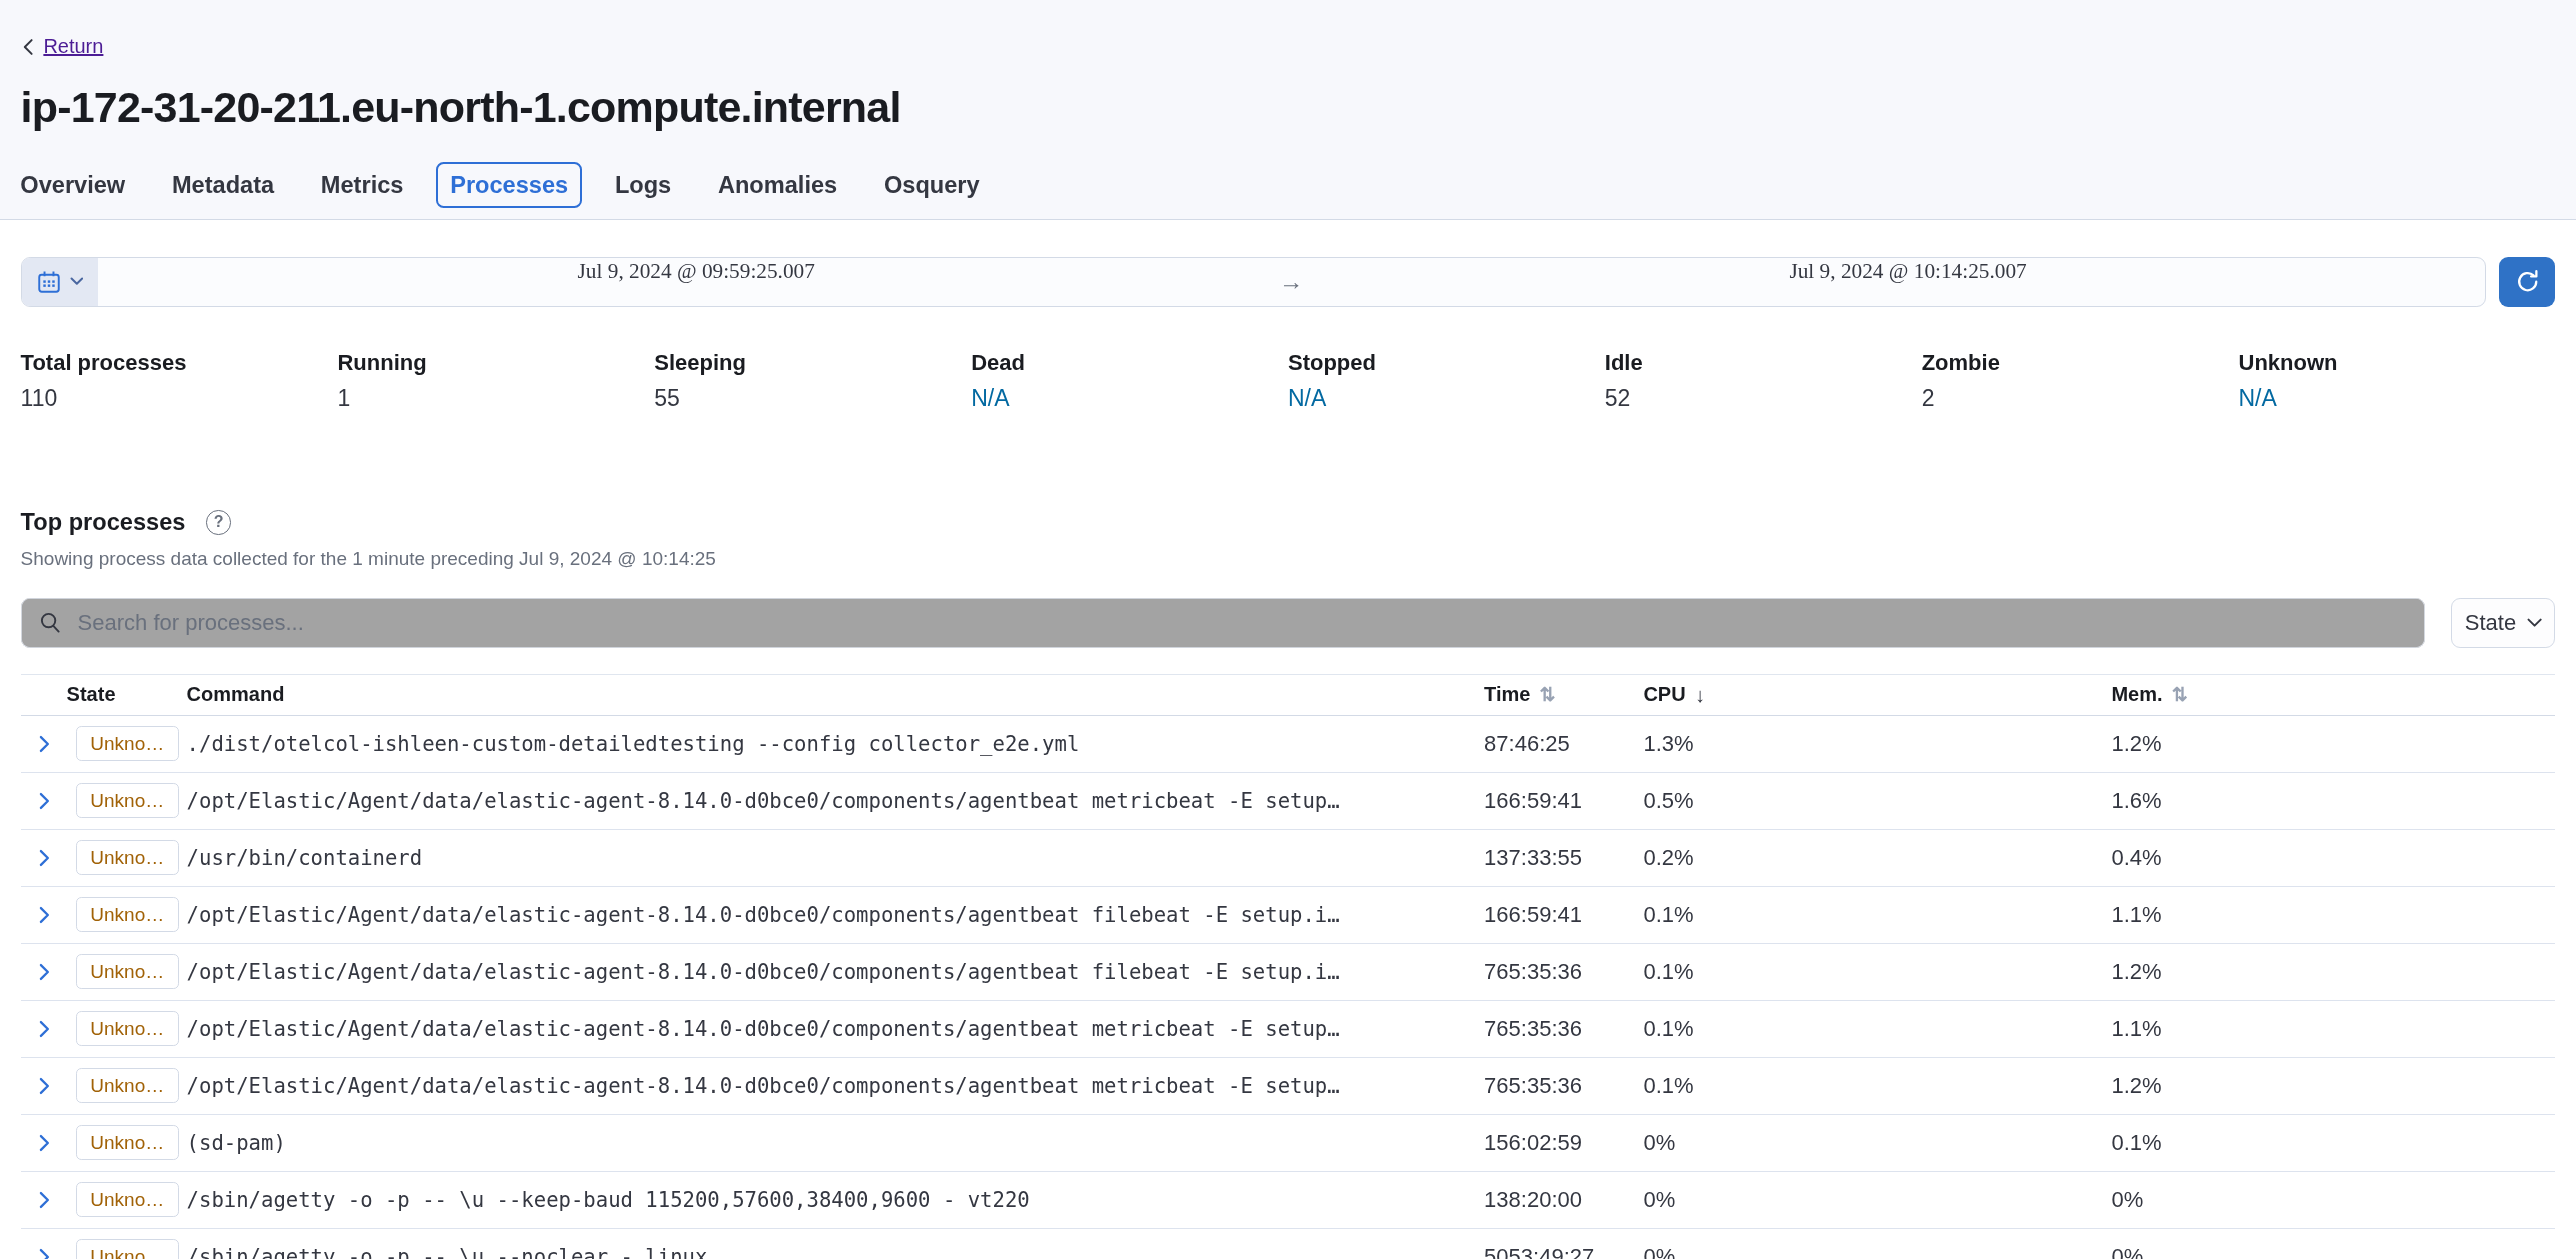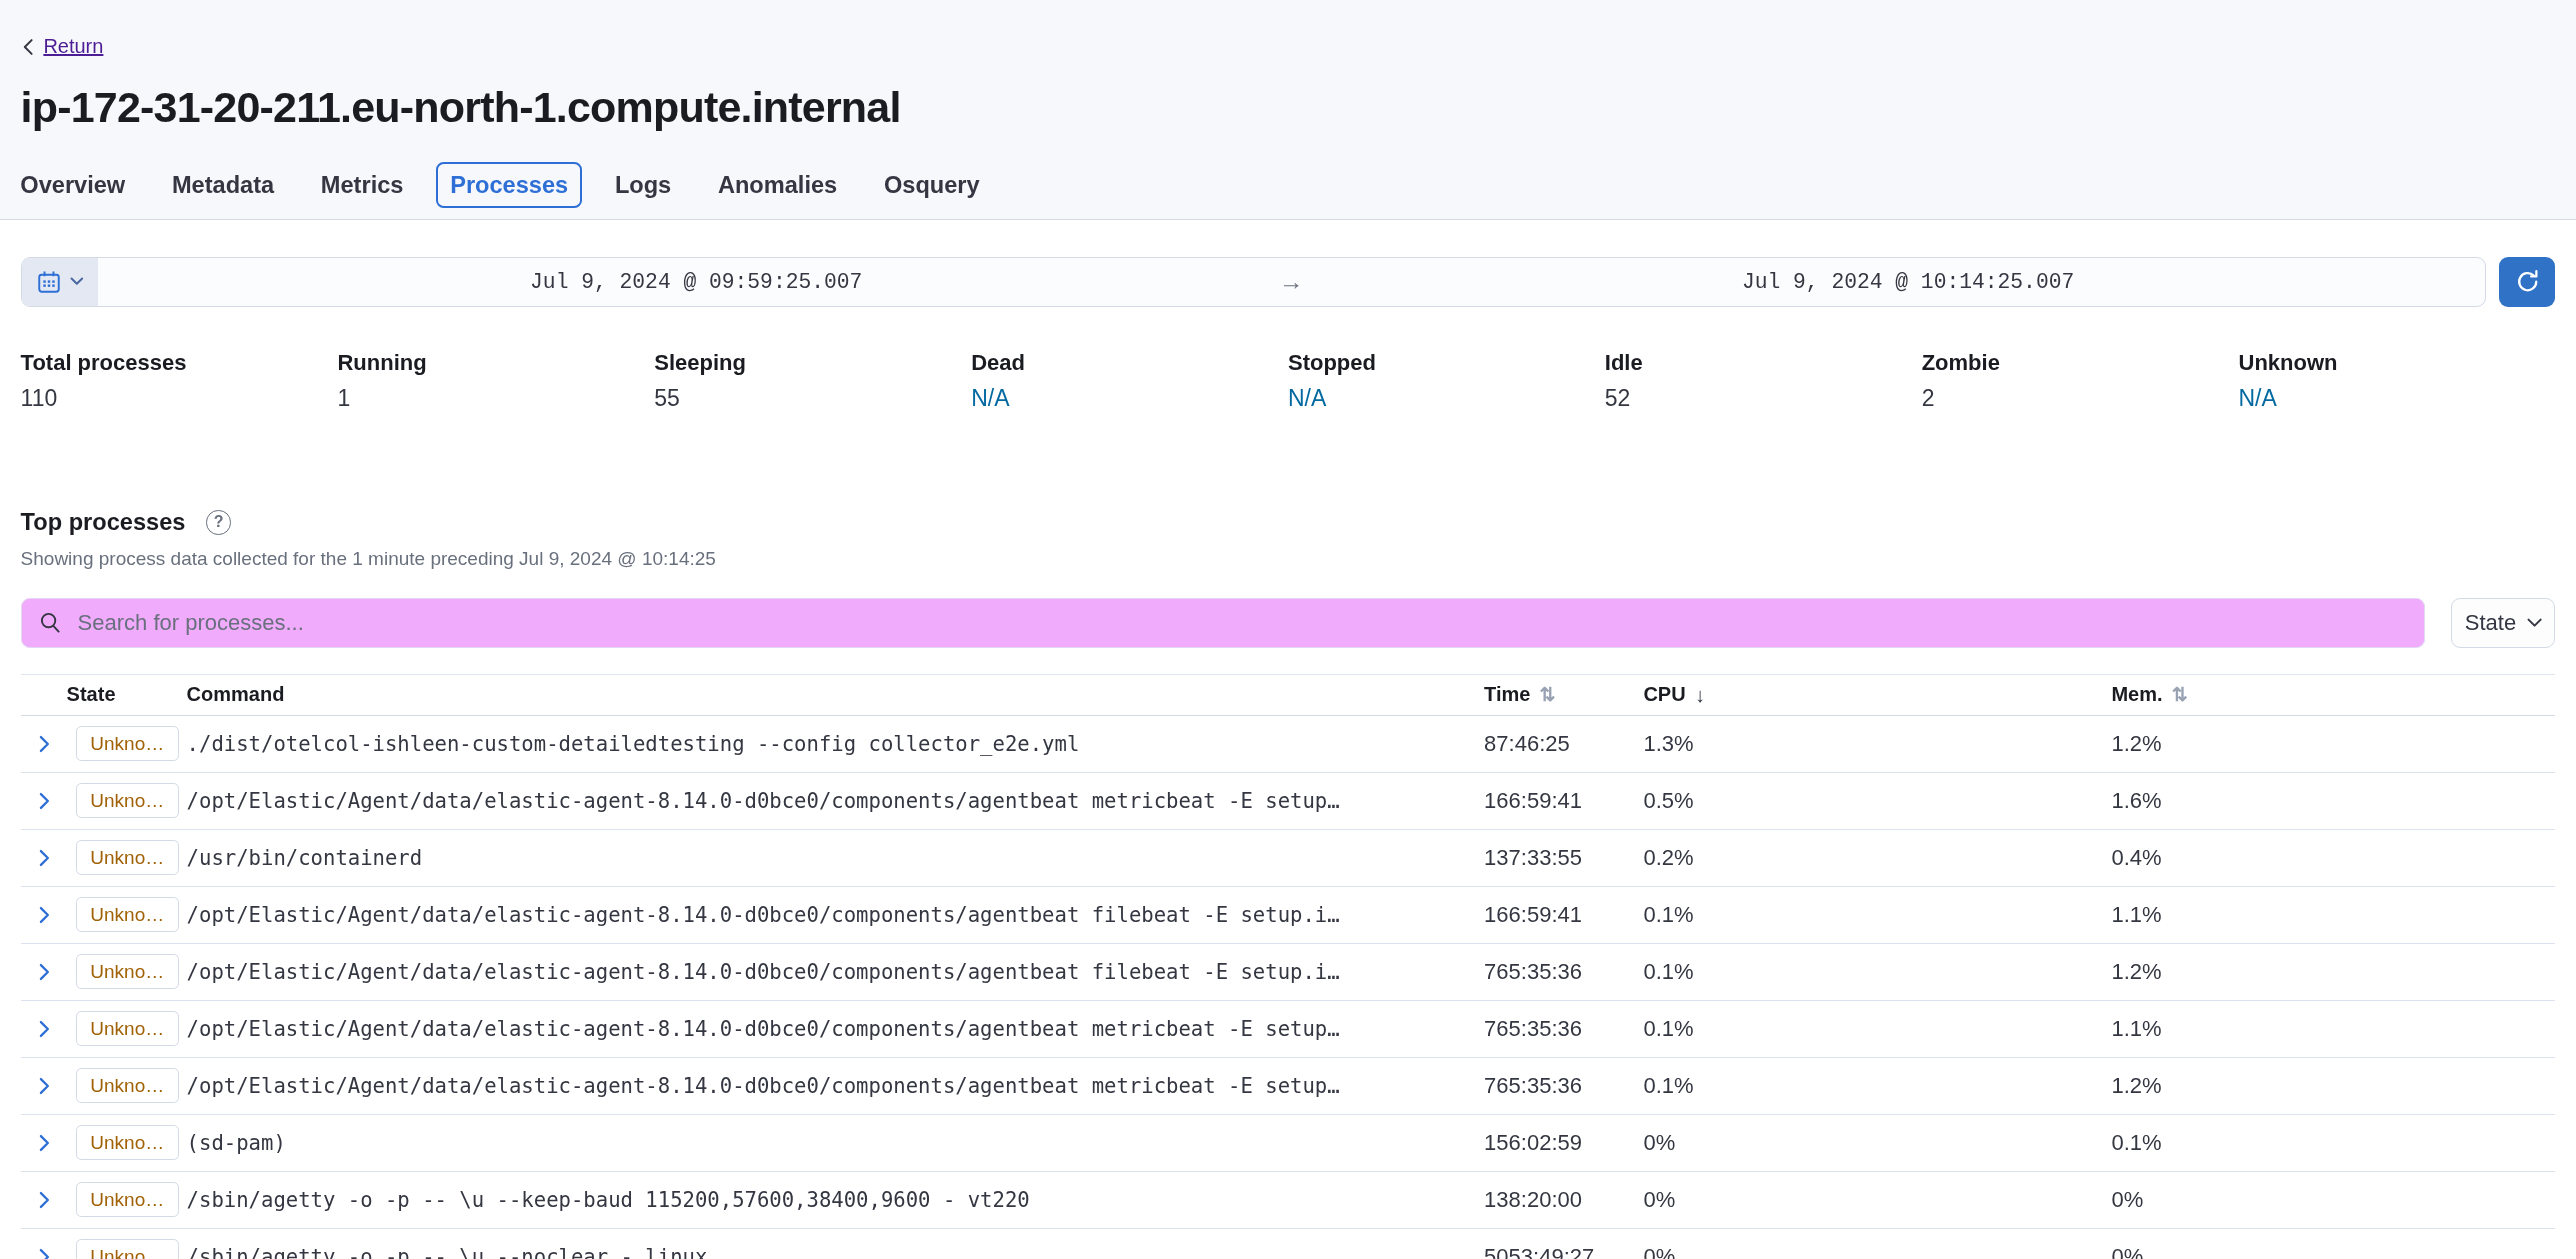--- a/index.html
+++ b/index.html
@@ -17,40 +17,40 @@
   .tab.selected{color:#2e6fd6;border-color:#2e6fd6;box-shadow:0 0 0 1.5px #1a1c21 inset;box-shadow:none;}
   .tab.selected{outline:1.5px solid #13203a;outline-offset:0.8px;outline:none;border-color:#2e6fd6;}
 
   
   .content{padding:0 20.6px;}
   .datebar{display:flex;margin-top:37px;height:50px;}
   .date-control{flex:1;display:flex;align-items:stretch;border:0.8px solid #d3dae6;border-radius:9.1px;
                 background:#fbfcfe;overflow:hidden;margin-right:13.7px;}
   .date-quick{width:76px;background:#e3e8f3;border:none;display:flex;align-items:center;justify-content:center;
               gap:7.6px;cursor:pointer;}
-  .date-field{flex:1;border:none;background:transparent;display:flex;align-items:center;justify-content:center;
-              font-family:Liberation Mono, monospace;font-size:21.3px;color:#343741;cursor:pointer;padding-left:28px;}
+  .date-field{flex:1;border:none;background:transparent;display:flex;justify-content:center;
+              font-family:Liberation Serif, serif;font-size:21.3px;color:#343741;cursor:pointer;padding-left:28px;}
   .date-arrow{align-self:center;color:#69707d;font-size:24.4px;padding:0 6.1px;}
   .refresh-btn{width:56px;height:50px;border-radius:9.1px;background:#2f72c6;border:none;display:flex;
                align-items:center;justify-content:center;cursor:pointer;}
 
   .stats{display:flex;margin-top:43px;}
   .stat{width:321px;}
   .stat-label{font-size:22px;font-weight:700;color:#1a1c21;}
   .stat-value{font-size:23px;color:#343741;margin-top:9.1px;}
   .stat-value.na{color:#0369a1;}
 
   .section-head{display:flex;align-items:center;gap:21px;margin-top:97px;}
   .section-head h2{margin:0;font-size:23.6px;font-weight:700;color:#1a1c21;}
   .help-icon{width:24.4px;height:24.4px;border:1.5px solid #69707d;border-radius:50%;color:#69707d;font-size:16px;
              font-weight:700;display:flex;align-items:center;justify-content:center;cursor:pointer;box-sizing:border-box;}
   .subtitle{margin:12.2px 0 0;font-size:19px;color:#69707d;}
 
   .search-row{display:flex;margin-top:27.4px;height:50px;gap:26px;}
-  .search-box{flex:1;display:flex;align-items:center;gap:13.7px;padding:0 18.3px;border-radius:9.1px;background:#f0abfc;
+  .search-box{flex:1;display:flex;align-items:center;gap:13.7px;padding:0 18.3px;border-radius:9.1px;background:#a3a3a3;
               box-shadow:inset 0 0 0 0.8px #e0e5ee;}
   .search-box input{flex:1;border:none;outline:none;background:transparent;font-family:"Liberation Sans",sans-serif;
               font-size:22px;color:#343741;}
   .search-box input::placeholder{color:#69707d;opacity:1;}
   .state-btn{width:104px;border:0.8px solid #d3dae6;border-radius:9.1px;background:#fdfdfe;display:flex;
              align-items:center;justify-content:center;gap:10.7px;cursor:pointer;
              font-family:"Liberation Sans",sans-serif;font-size:22px;font-weight:500;color:#343741;}
 
   
   .ptable{margin-top:26px;}

